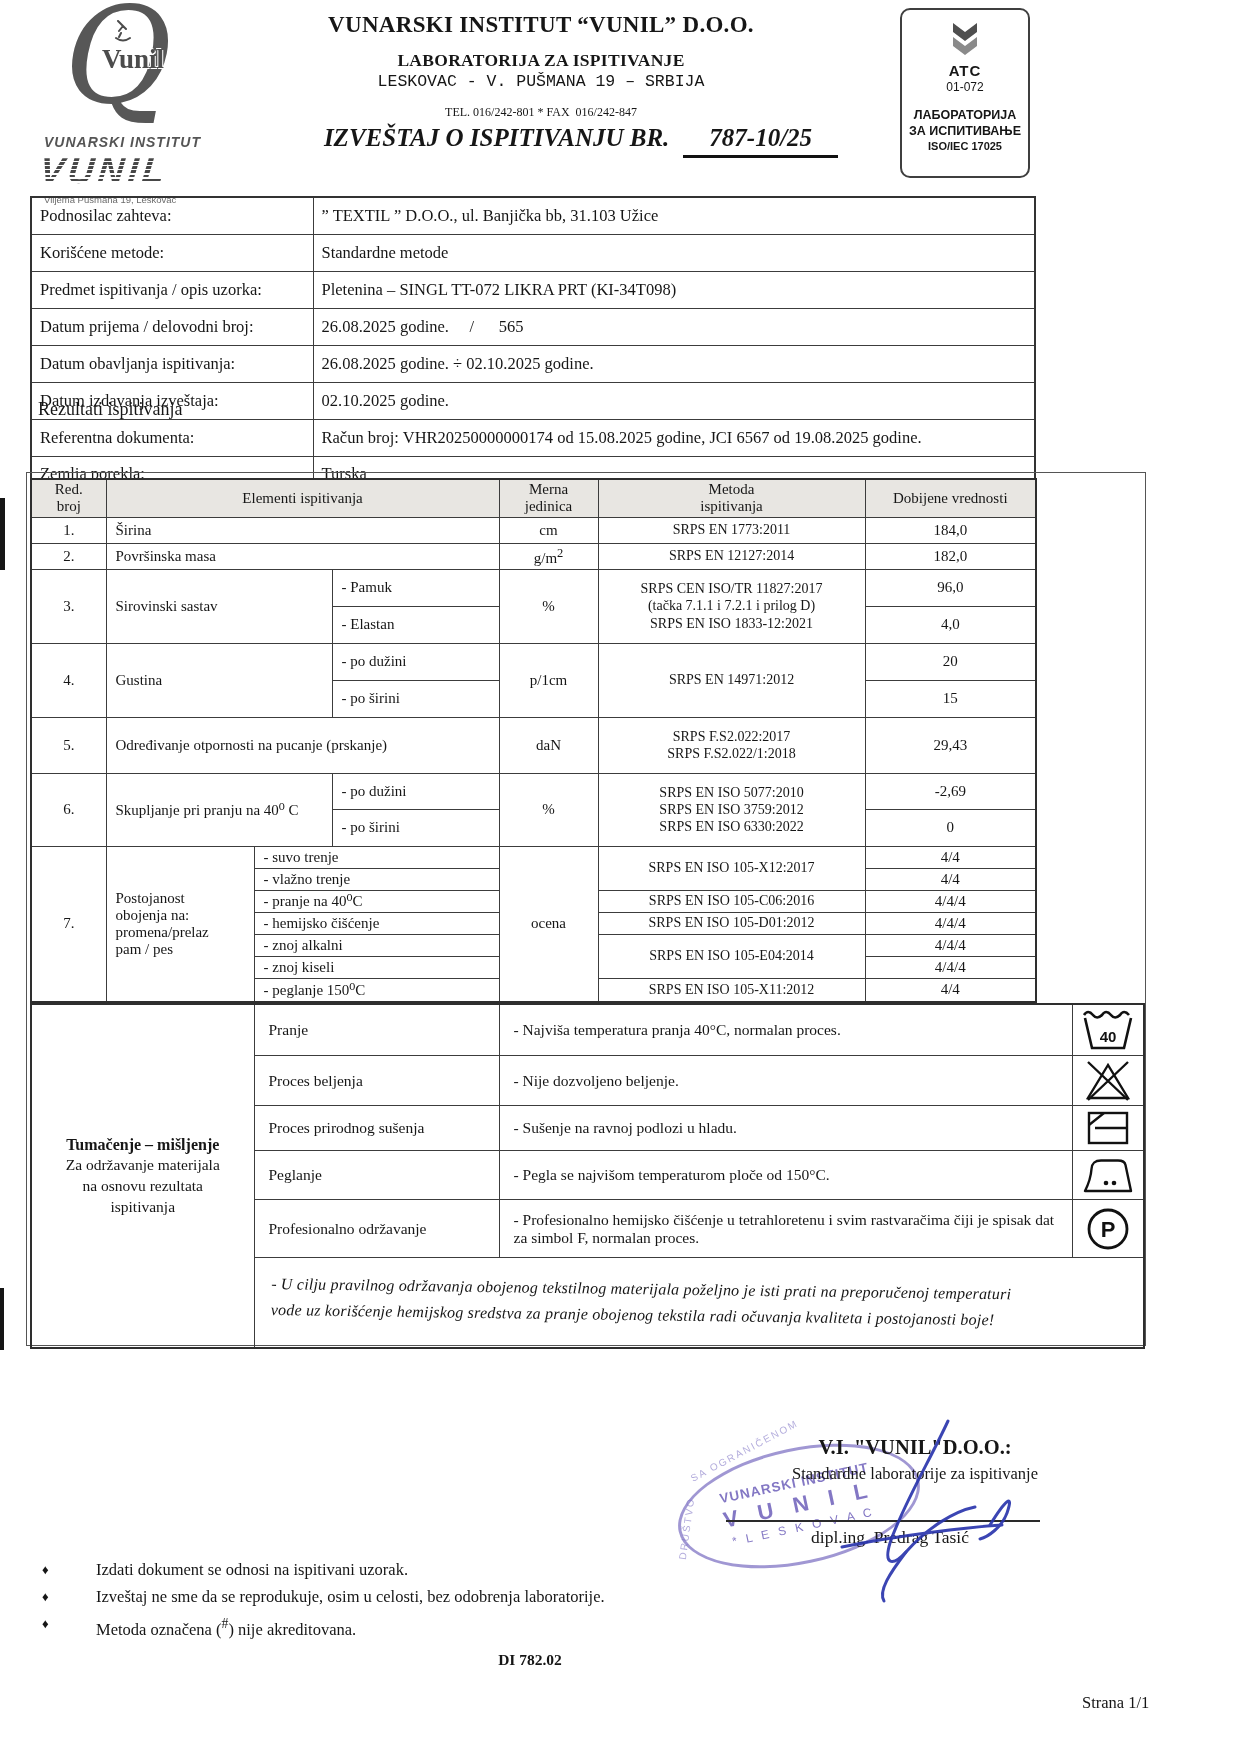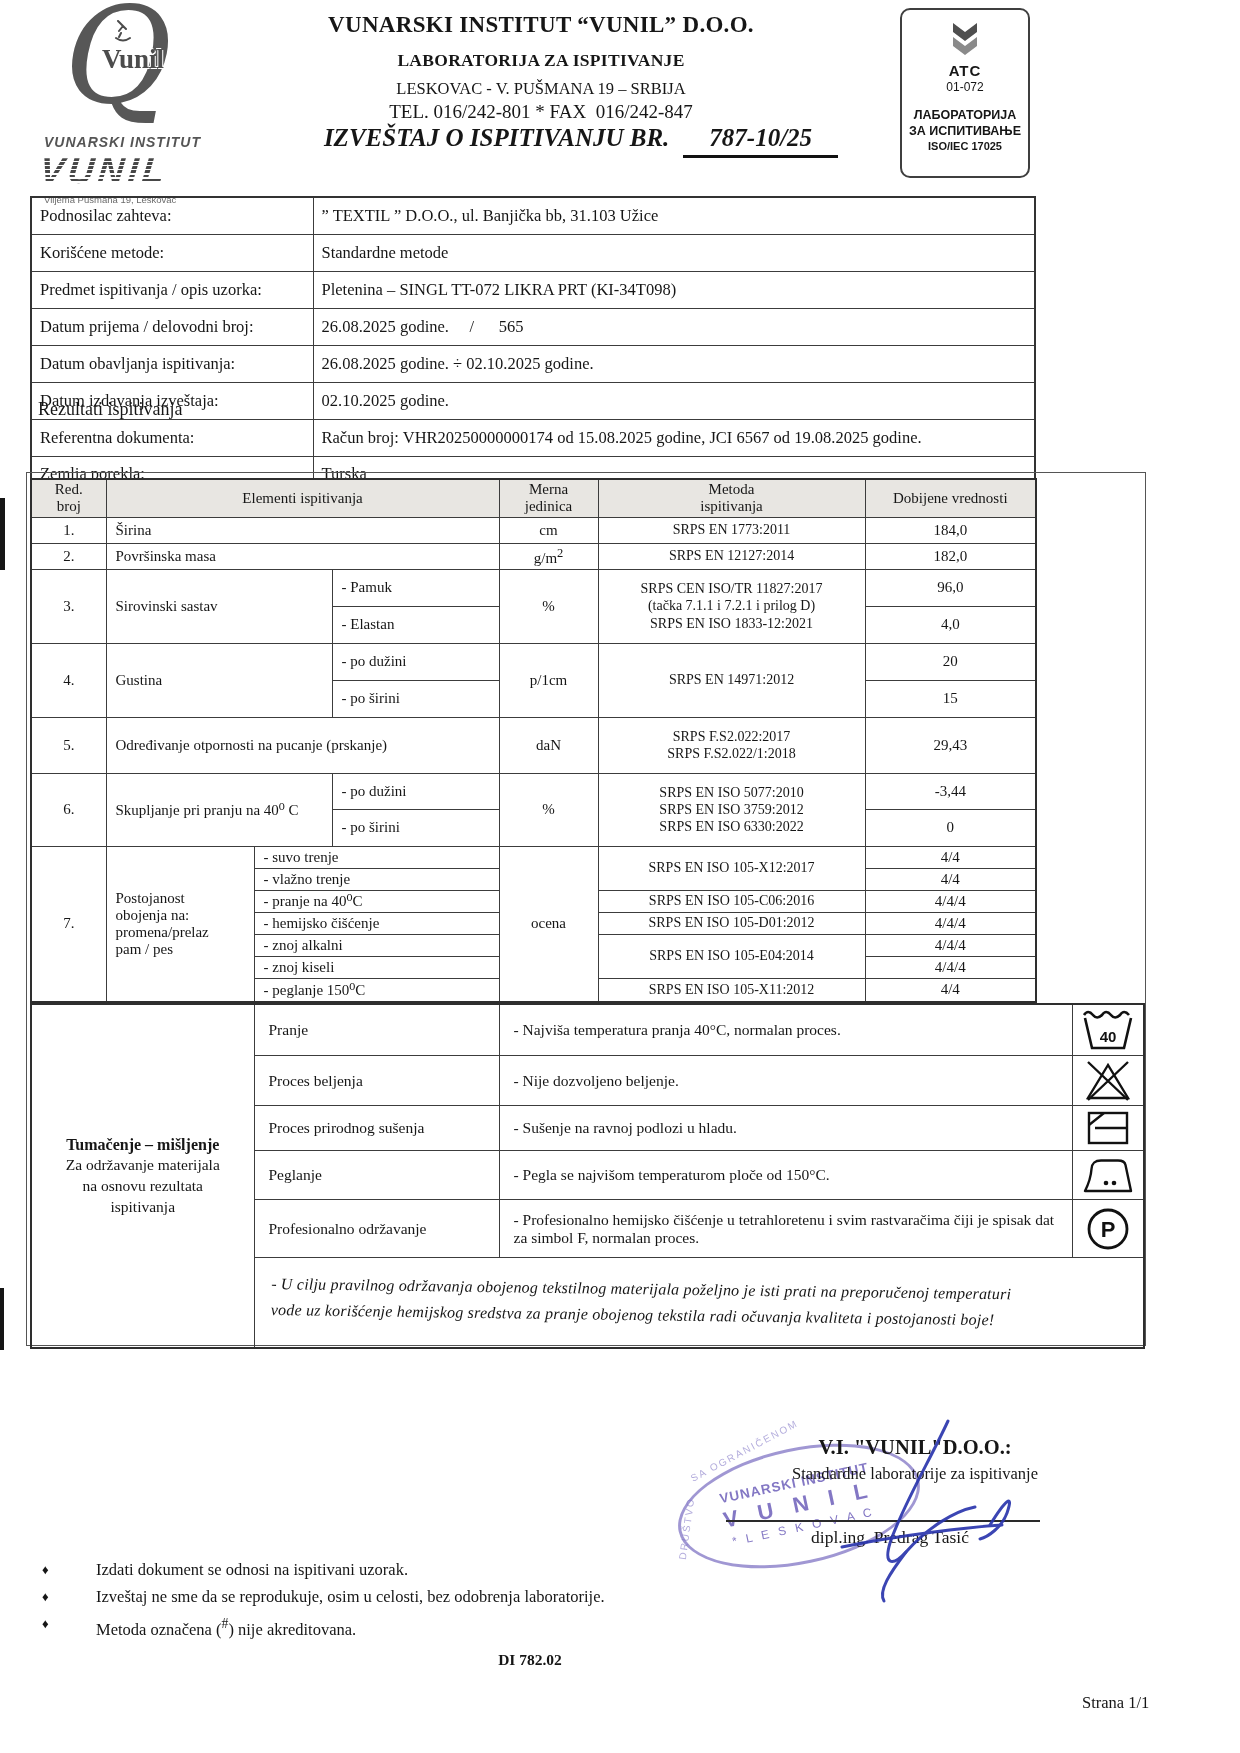--- a/index.html
+++ b/index.html
@@ -15,22 +15,22 @@
   .inst-label { font-family:"Liberation Sans",sans-serif; font-weight:bold; font-style:italic; font-size:14px; letter-spacing:1px; color:#555; margin:2px 0 0 8px; }
   .wordmark { font-family:"Liberation Sans",sans-serif; font-style:italic; font-weight:900; font-size:36px; letter-spacing:4px; color:#4a4a4a; margin-left:4px; transform:skewX(-6deg); display:inline-block; }
   @supports (-webkit-background-clip: text) {
     .wordmark { background:repeating-linear-gradient(180deg,#474747 0 2.6px,#ffffff 2.6px 4.1px); -webkit-background-clip:text; background-clip:text; color:transparent; }
   }
   .logo-addr { font-family:"Liberation Sans",sans-serif; font-size:9.5px; color:#6b6b6b; margin:2px 0 0 8px; }
 
   .center-block { left:258px; top:12px; width:566px; text-align:center; }
   .org-name { font-size:23px; font-weight:bold; letter-spacing:.3px; }
   .lab-line { font-size:17.5px; font-weight:bold; margin-top:12px; letter-spacing:.3px; }
-  .addr-line { font-size:16.5px; margin-top:8px; }
-  .tel-line { font-size:19px; margin-top:2px; white-space:pre-wrap; }
+  .addr-line { font-size:16.5px; margin-top:1px;font-family:Liberation Mono, monospace; }
+  .tel-line { font-size:12px; margin-top:14px; white-space:pre-wrap; }
   .title-row { left:256px; top:124px; width:650px; text-align:center; font-size:25px; font-weight:bold; font-style:italic; }
   .report-no { display:inline-block; border-bottom:3.5px solid #111; padding:0 26px 3px 26px; margin-left:14px; }
 
   .badge { left:900px; top:8px; width:130px; height:170px; border:2px solid #3f3f3f; border-radius:10px; text-align:center; font-family:"Liberation Sans","DejaVu Sans",sans-serif; padding-top:12px; background:#fff; }
   .badge-acronym { font-size:15px; font-weight:bold; letter-spacing:1px; margin-top:2px; }
   .badge-code { font-size:12px; margin-top:1px; }
   .badge-lab { font-size:12.5px; font-weight:bold; margin-top:14px; line-height:1.25; }
   .badge-iso { font-size:11px; font-weight:bold; margin-top:1px; }
 
   
@@ -249,21 +249,21 @@
       <td class="v">29,43</td>
     </tr>
     <tr style="height:36px;">
       <td class="c" rowspan="2">6.</td>
       <td class="nm" colspan="2" rowspan="2">Skupljanje pri pranju na 40⁰ C</td>
       <td class="nm">- po dužini</td>
       <td class="c" rowspan="2">%</td>
       <td class="m pl" rowspan="2">SRPS EN ISO 5077:2010
 SRPS EN ISO 3759:2012
 SRPS EN ISO 6330:2022</td>
-      <td class="v">-3,44</td>
+      <td class="v">-2,69</td>
     </tr>
     <tr style="height:37px;">
       <td class="nm">- po širini</td>
       <td class="v">0</td>
     </tr>
     <tr style="height:22px;">
       <td class="c" rowspan="7">7.</td>
       <td class="nm pl" rowspan="7">Postojanost
 obojenja na:
 promena/prelaz

